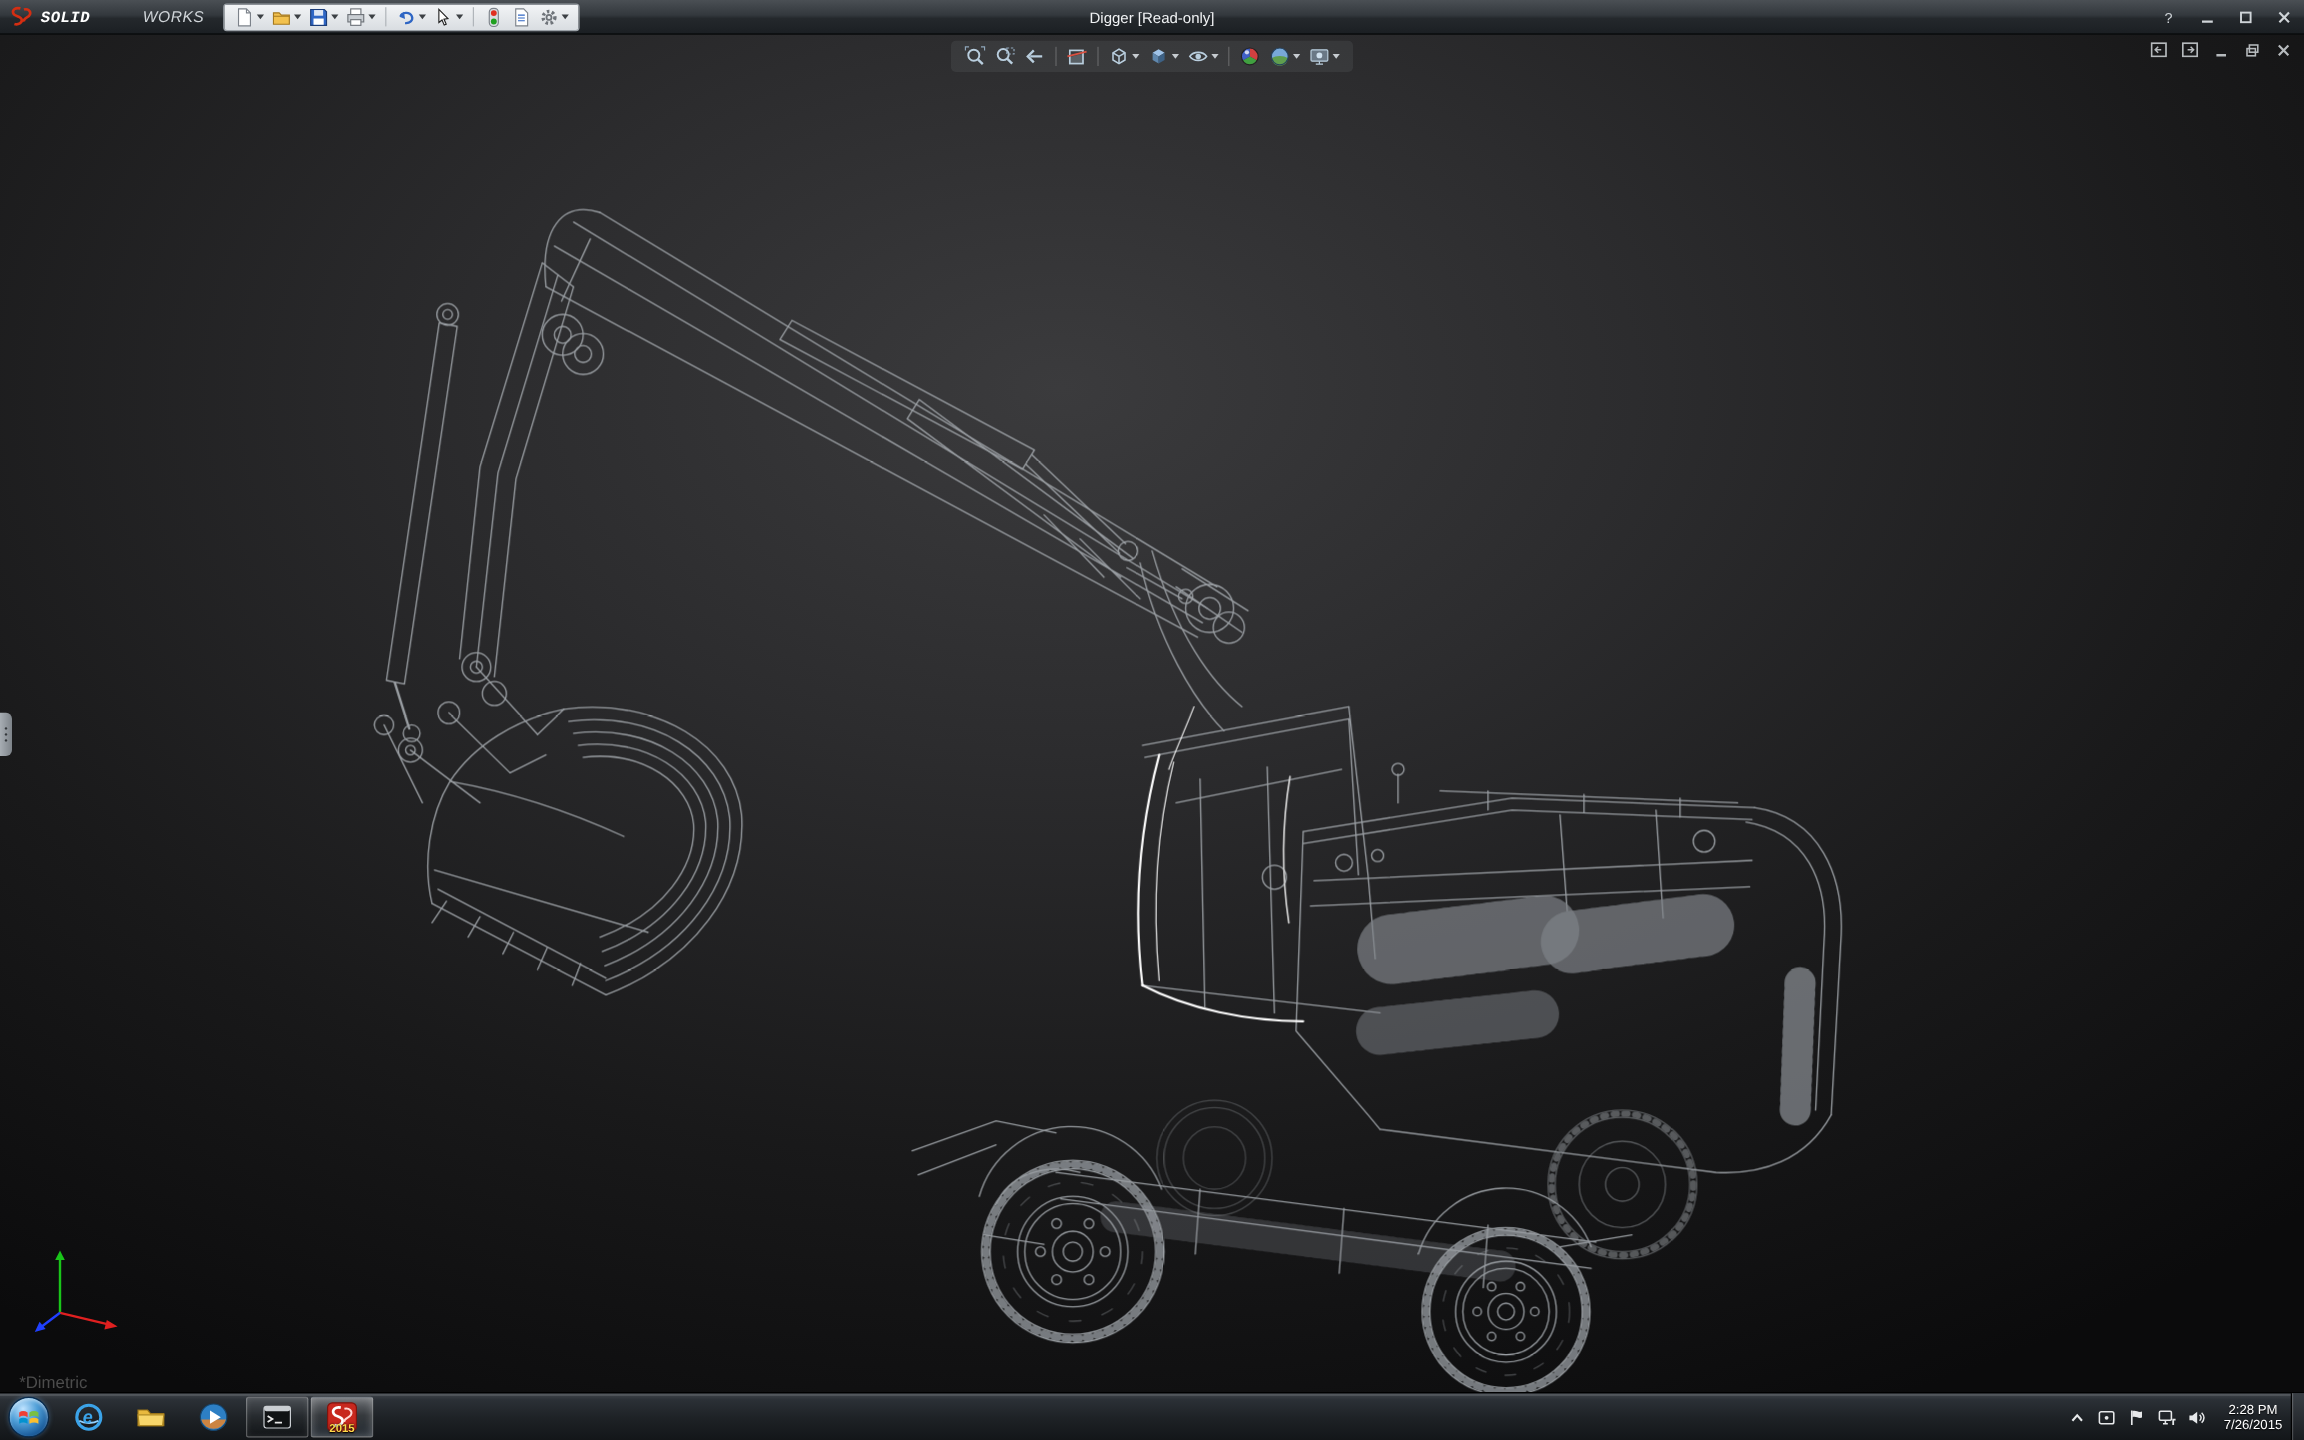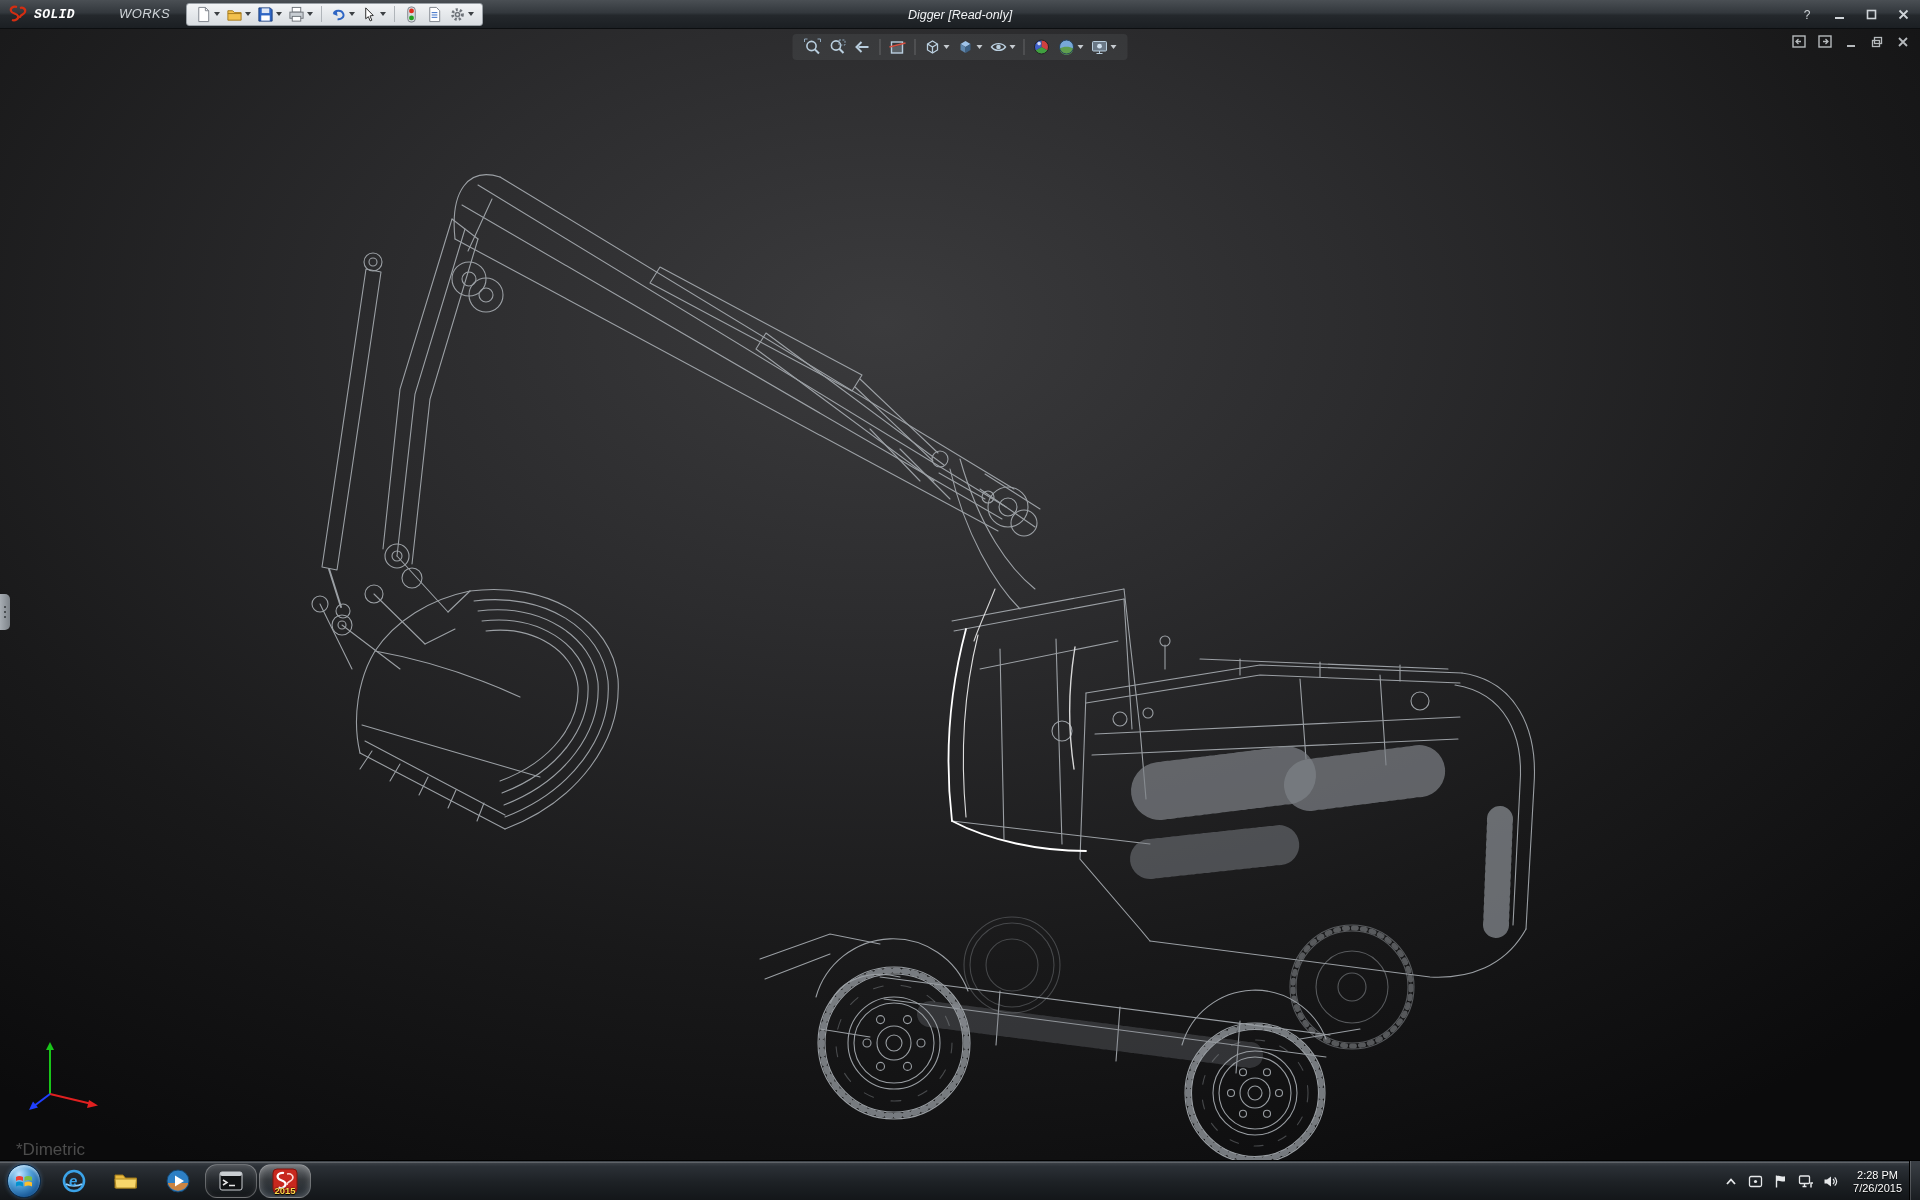--- a/index.html
+++ b/index.html
@@ -14,21 +14,21 @@
   .brand { display:flex; align-items:center; gap:6px; padding:0 10px 0 8px; }
   .brand-text { font-size:13px; letter-spacing:.4px; color:#fff; font-style:italic; }
   .brand-text b { font-weight:bold;font-family:Liberation Mono, monospace; } .brand-text span { font-weight:normal; color:#cfd4d8;padding-left:44px; }
   .qat { display:flex; align-items:center; gap:2px; background:linear-gradient(#f2f4f6,#d9dde1);
     border:1px solid #9aa0a6; border-radius:3px; height:23px; padding:0 6px; margin-left:6px; }
   .qa-btn { display:flex; align-items:center; gap:1px; padding:2px 2px; border-radius:2px; cursor:default; }
   .dd { width:0; height:0; border-left:3.5px solid transparent; border-right:3.5px solid transparent;
         border-top:4px solid #3c4044; margin-left:1px; }
   .qsep { width:1px; height:16px; background:#b0b5ba; margin:0 4px; }
   .win-title { position:absolute; left:50%; top:0; transform:translateX(-50%);
-    height:29px; display:flex; align-items:center; font-size:12.5px; color:#f0f2f4;font-style:italic; }
+    height:29px; display:flex; align-items:center; font-size:12.5px; color:#f0f2f4; }
   .win-ctrls { position:absolute; right:6px; top:0; height:29px; display:flex; align-items:center; gap:10px; }
   .wc { width:22px; height:18px; display:flex; align-items:center; justify-content:center;
         color:#cfd4d8; font-size:12px; border-radius:2px; }
 
   
   .viewport { position:relative; width:1920px; height:1131px;
     background:
       radial-gradient(ellipse 1500px 950px at 46% 26%, #3b3b3d 0%, #2c2c2e 32%, #19191a 68%, #0b0b0c 100%);
   }
   .viewport > svg.model { position:absolute; inset:0; }
@@ -42,35 +42,35 @@
 
   .doc-ctrls { position:absolute; top:4px; right:8px; display:flex; align-items:center; gap:7px; }
   .dc { width:19px; height:17px; display:flex; align-items:center; justify-content:center; border-radius:2px; }
 
   .flyout-handle { position:absolute; left:0; top:565px; width:10px; height:36px;
     background:linear-gradient(90deg,#a7adb3,#7d8389); border-radius:0 5px 5px 0;
     display:flex; flex-direction:column; align-items:center; justify-content:center; gap:3px; }
   .flyout-handle i { width:2px; height:2px; background:#33373b; border-radius:50%; }
 
   .triad { position:absolute; left:20px; bottom:38px; }
-  .view-label { position:absolute; left:16px; bottom:0px; font-size:17px; color:#4c4c4c; }
+  .view-label { position:absolute; left:16px; bottom:0px; font-size:14px; color:#4c4c4c; }
 
   
   .taskbar { position:relative; height:40px; border-top:1px solid #000;
     background:linear-gradient(180deg,#42474d 0%,#2b3036 14%,#1d2125 55%,#131619 100%);
     display:flex; align-items:center; }
   .taskbar::before { content:""; position:absolute; top:1px; left:0; right:0; height:1px;
     background:rgba(255,255,255,.18); }
   .start { width:48px; height:40px; display:flex; align-items:center; justify-content:center; }
   .orb { width:34px; height:34px; border-radius:50%;
     background:radial-gradient(circle at 35% 28%, #bfe3ff 0%, #4f9fd8 38%, #1d5f9e 72%, #0d3a68 100%);
     border:1px solid #0a2c4e; box-shadow:inset 0 2px 3px rgba(255,255,255,.55), 0 0 4px rgba(120,190,255,.35);
     display:flex; align-items:center; justify-content:center; }
   .tb-app { width:52px; height:40px; display:flex; align-items:center; justify-content:center; position:relative; }
-  .tb-run { height:34px; margin:3px 1px; border:1px solid rgba(255,255,255,.3); border-radius:12px;
+  .tb-run { height:34px; margin:3px 1px; border:1px solid rgba(255,255,255,.3); border-radius:2px;
     background:linear-gradient(rgba(255,255,255,.14),rgba(255,255,255,.04) 45%,rgba(0,0,0,.12));
     box-shadow:inset 0 0 5px rgba(255,255,255,.10); }
   .tb-active { background:linear-gradient(rgba(255,255,255,.30),rgba(255,255,255,.10) 45%,rgba(90,110,130,.25));
     box-shadow:inset 0 0 7px rgba(255,255,255,.28); }
   .badge-2015 { position:absolute; bottom:1px; left:0; right:0; text-align:center;
     font-size:9.5px; font-weight:bold; color:#ffd84a; text-shadow:0 1px 1px #000, 0 0 2px #000; }
   .tray { position:absolute; right:12px; top:0; height:41px; display:flex; align-items:center; gap:8px; }
   .tray-ic { width:17px; height:17px; display:flex; align-items:center; justify-content:center; }
   .tray-clock { color:#fff; font-size:11px; line-height:13px; text-align:center; padding:0 6px;
     text-shadow:0 1px 1px #000; }

